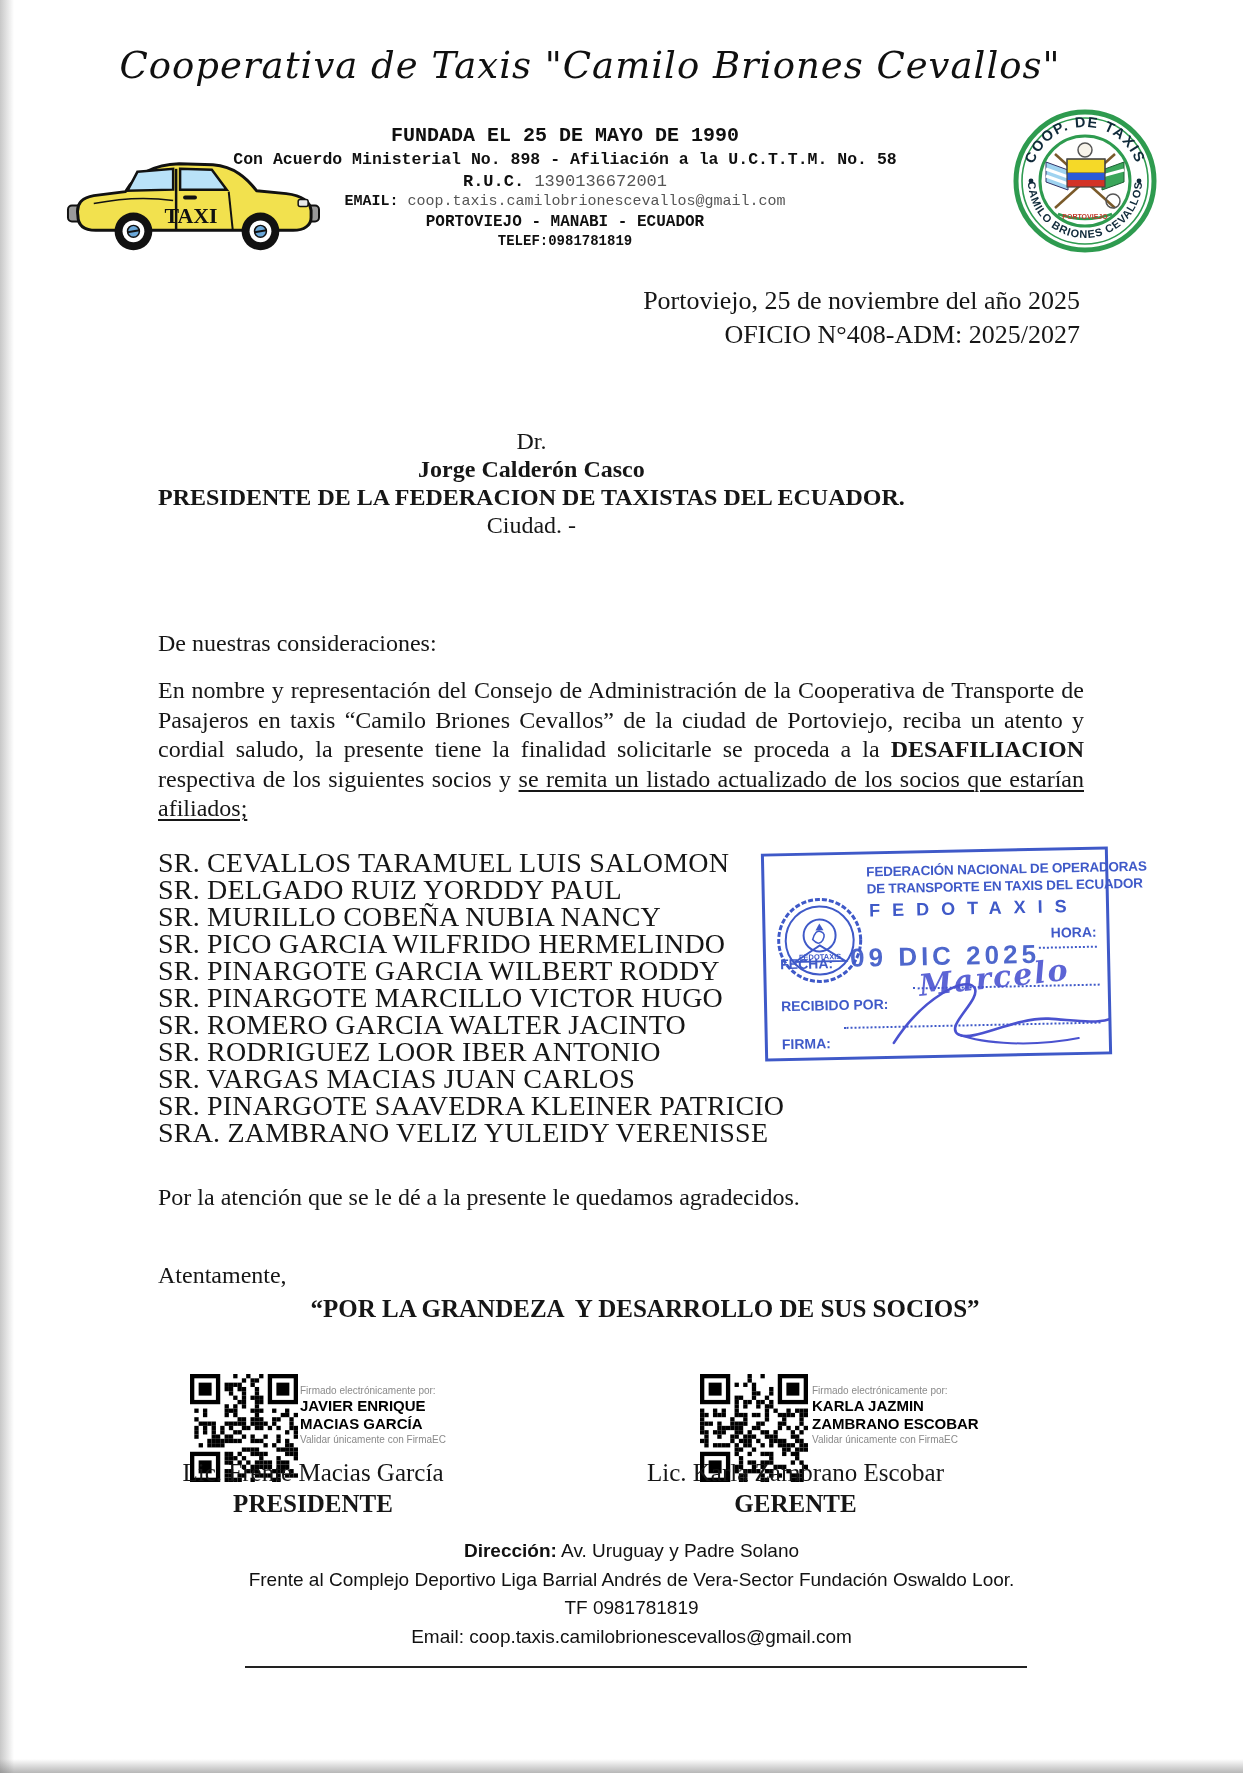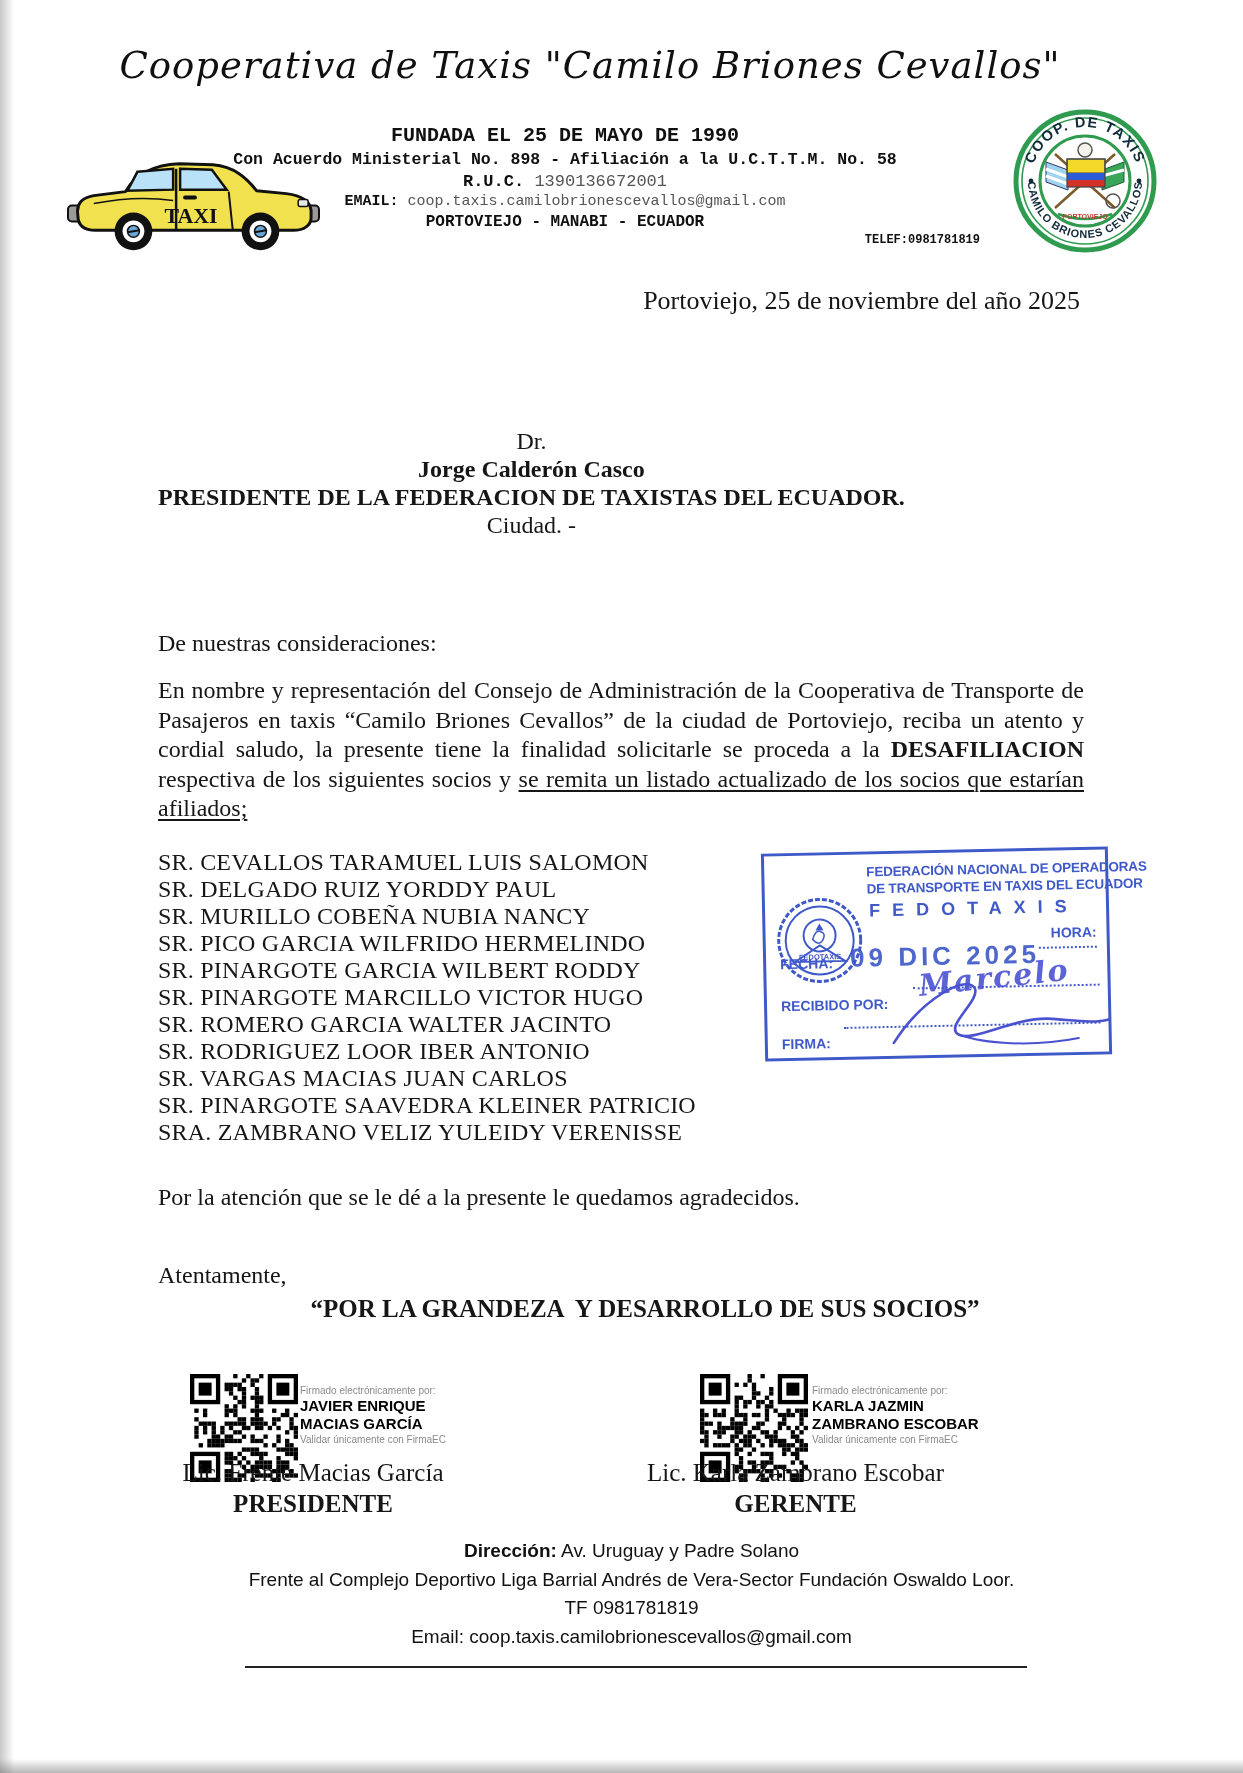--- a/index.html
+++ b/index.html
@@ -22,39 +22,39 @@
     font-size:37px; letter-spacing:1px; color:#101010; }
   .hdr { left:150px; width:830px; text-align:center; font-family:"Liberation Mono", monospace; color:#101010; white-space:nowrap; }
   .hdr-1 { top:124px; font-size:20px; font-weight:bold; }
   .hdr-2 { top:150px; font-size:16.5px; font-weight:bold; }
   .hdr-3 { top:172px; font-size:17px; }
   .hdr-3 b { font-weight:bold; }
   .hdr-3 .lt, .hdr-4 .lt { color:#555; font-weight:normal; }
   .hdr-4 { top:193px; font-size:15px; }
   .hdr-4 b { font-weight:bold; }
   .hdr-5 { top:213px; font-size:16px; font-weight:bold; }
-  .hdr-6 { top:233px; font-size:12px; font-weight:bold;text-align:right; }
+  .hdr-6 { top:233px; font-size:14px; font-weight:bold; }
 
   .taxi-art { left:64px; top:146px; width:258px; height:116px; }
   .seal-art { left:1012px; top:106px; width:146px; height:150px; }
 
   
   .dateline { left:500px; top:284px; width:580px; text-align:right; font-size:26px; line-height:34px; }
 
   
   .recipient { left:158px; top:427px; font-size:24px; line-height:28px;text-align:center; }
   .recipient .b { font-weight:bold; }
 
   .greeting { left:158px; top:630px; font-size:24px; }
 
   .bodypar { left:158px; top:676px; width:926px; font-size:24px; line-height:29.5px; text-align:justify; }
   .bodypar .bold { font-weight:bold; }
   .bodypar .und { text-decoration:underline; text-decoration-thickness:2px; text-underline-offset:3px; }
 
-  .members { left:158px; top:849px; font-size:24px; line-height:27px; letter-spacing:.2px; }
+  .members { left:158px; top:849px; font-size:28px; line-height:27px; letter-spacing:.2px; }
 
   .closing { left:158px; top:1184px; font-size:24px; }
   .farewell { left:158px; top:1262px; font-size:24px; }
   .motto { left:180px; top:1295px; width:930px; text-align:center; font-weight:bold; font-size:25px; white-space:pre-wrap; }
 
   
   .stamp { left:763px; top:850px; width:347px; height:208px;
     border:3.5px solid var(--stampblue); transform:rotate(-1.2deg);
     color:var(--stampblue); font-family:"Liberation Sans", sans-serif; opacity:.92; }
   .page { --stampblue:#2f4cc4; }
@@ -171,20 +171,21 @@
         <rect x="55" y="53" width="38" height="28" fill="none" stroke="#444" stroke-width="1.2"></rect>
       </g>
       <circle cx="101" cy="95" r="7" fill="none" stroke="#555" stroke-width="1.5"></circle>
       <path d="M46,108 Q73,118 100,108" fill="none" stroke="#2e9b4f" stroke-width="2.5"></path>
       <text x="73" y="113" font-family="Liberation Sans, sans-serif" font-weight="bold" font-size="7" fill="#c03a2b" text-anchor="middle">PORTOVIEJO</text>
     </svg>
   </div>
 
   <div class="abs dateline">
     <div>Portoviejo, 25 de noviembre del año 2025</div>
+    <div>OFICIO N°408-ADM: 2025/2027</div>
   </div>
 
   <div class="abs recipient">
     <div>Dr.</div>
     <div class="b">Jorge Calderón Casco</div>
     <div class="b">PRESIDENTE DE LA FEDERACION DE TAXISTAS DEL ECUADOR.</div>
     <div>Ciudad. -</div>
   </div>
 
   <div class="abs greeting">De nuestras consideraciones:</div>

